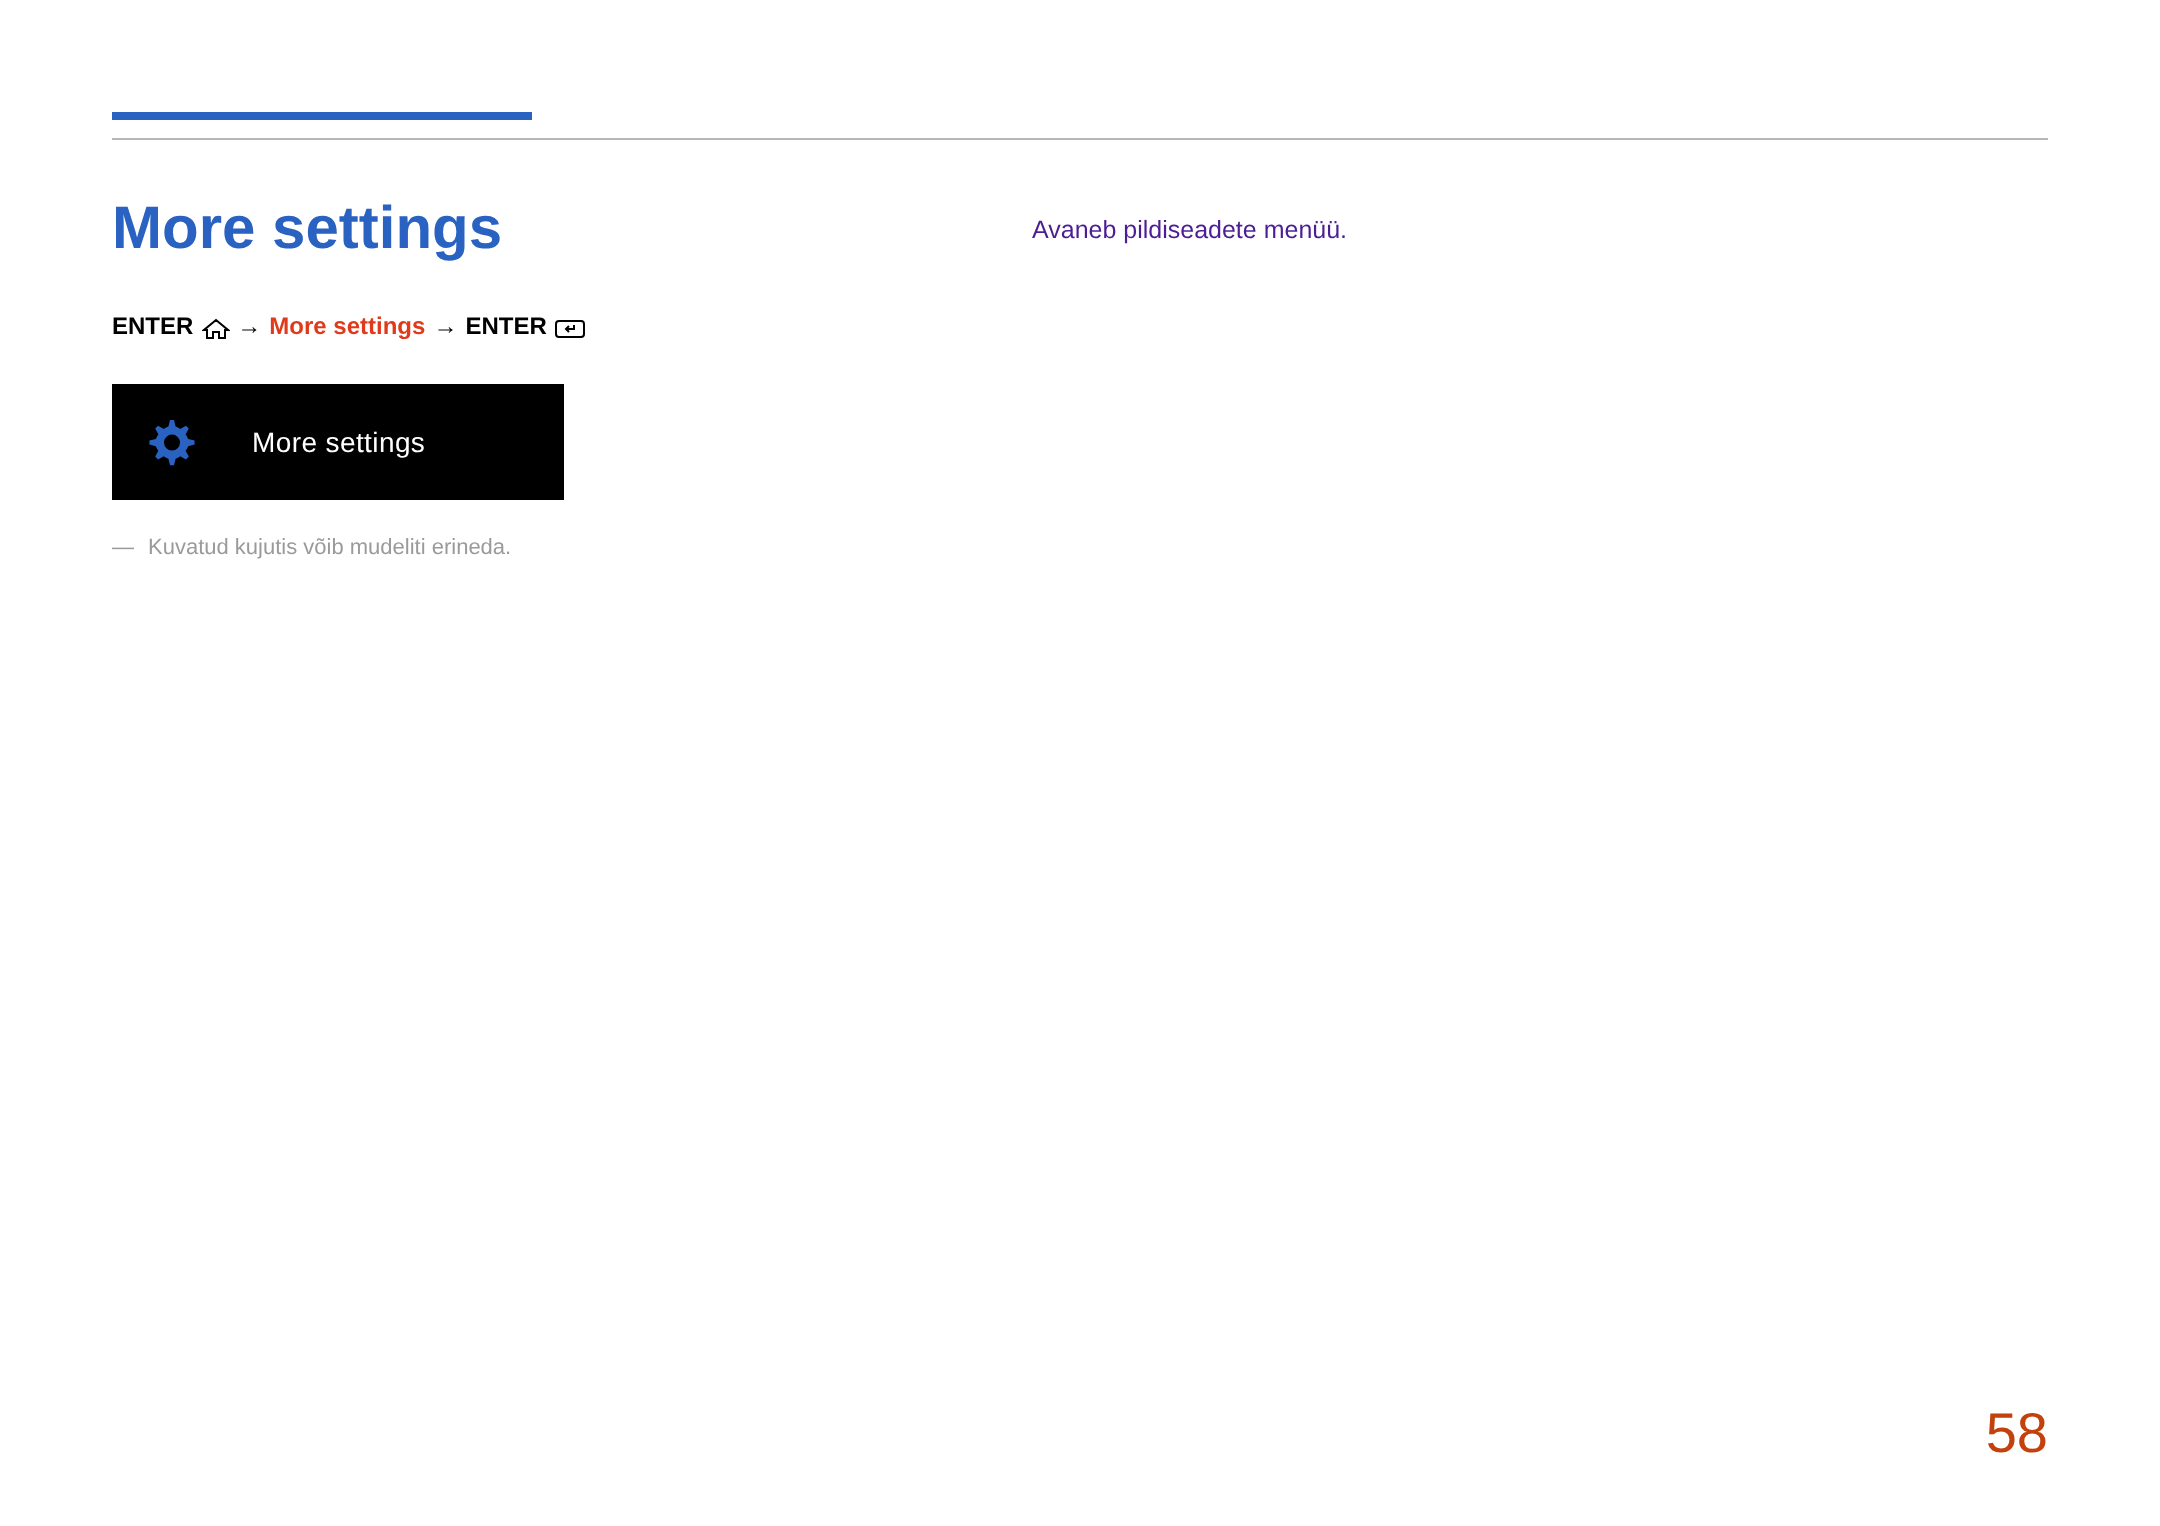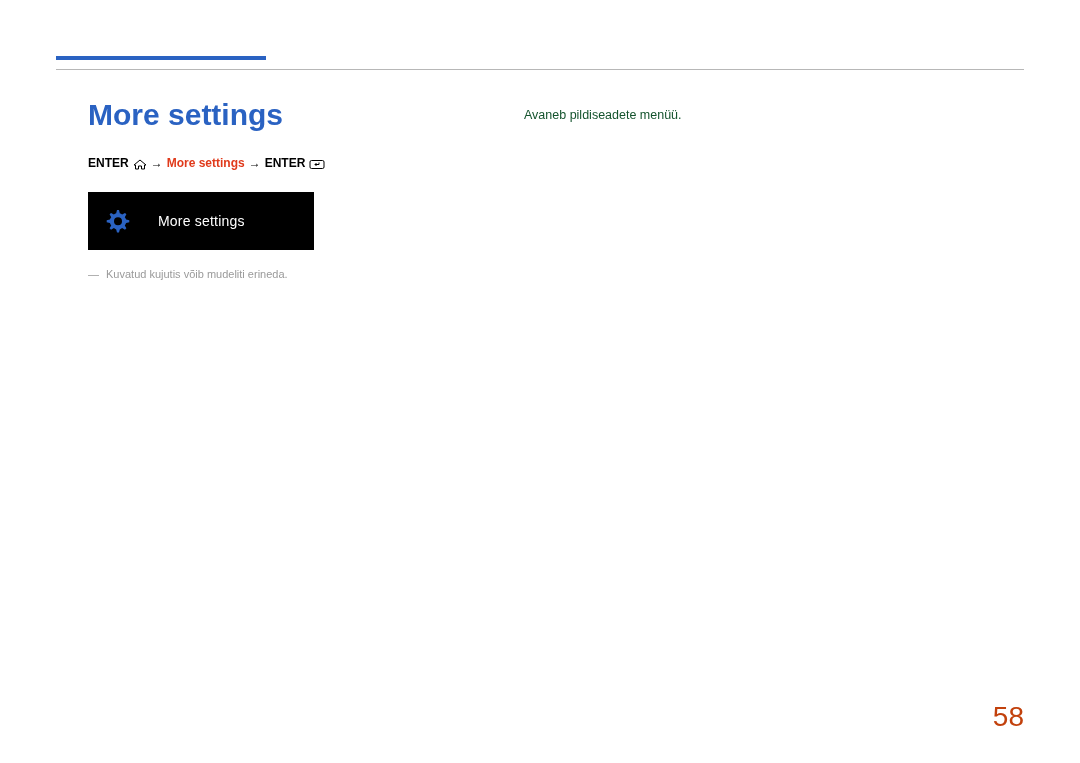--- a/index.html
+++ b/index.html
@@ -35,22 +35,21 @@
   .top-divider-line {
     position: absolute;
     left: 0;
     right: 0;
     top: 13px;
     height: 1px;
     background: #b7b7b7;
   }
   .content {
     display: flex;
-    gap: 56px;
-    margin-left: 32px;
+    gap: 80px;
   }
   .left-col {
     width: 380px;
     flex: 0 0 auto;
   }
   .right-col {
     flex: 1;
     padding-top: 10px;
   }
   .heading {
@@ -113,21 +112,21 @@
     display: flex;
     gap: 6px;
   }
   .footnote .dash {
     flex: 0 0 auto;
     width: 12px;
     text-align: left;
   }
   .description {
     font-size: 12.5px;
-    color: #14532d;
+    color: #4c1d95;
   }
   .page-number {
     position: absolute;
     bottom: 30px;
     right: 56px;
     font-size: 28px;
     color: #c2410c;
     font-weight: 400;
   }
 </style>

